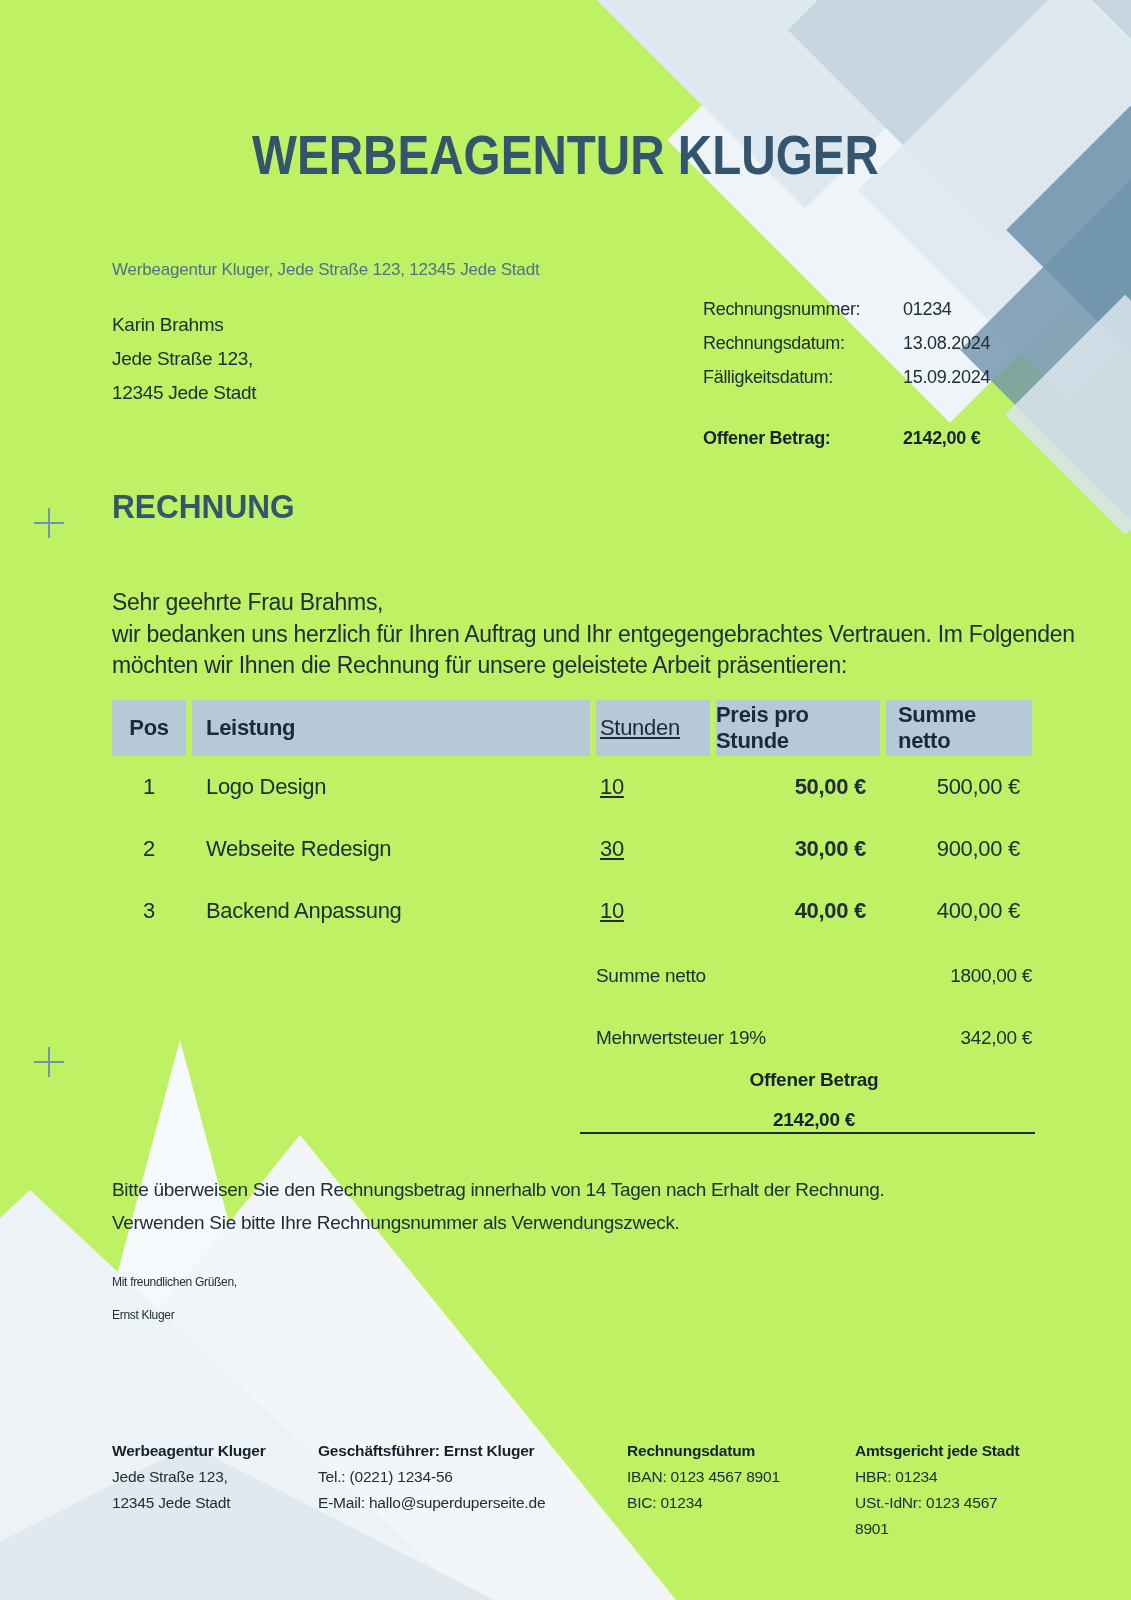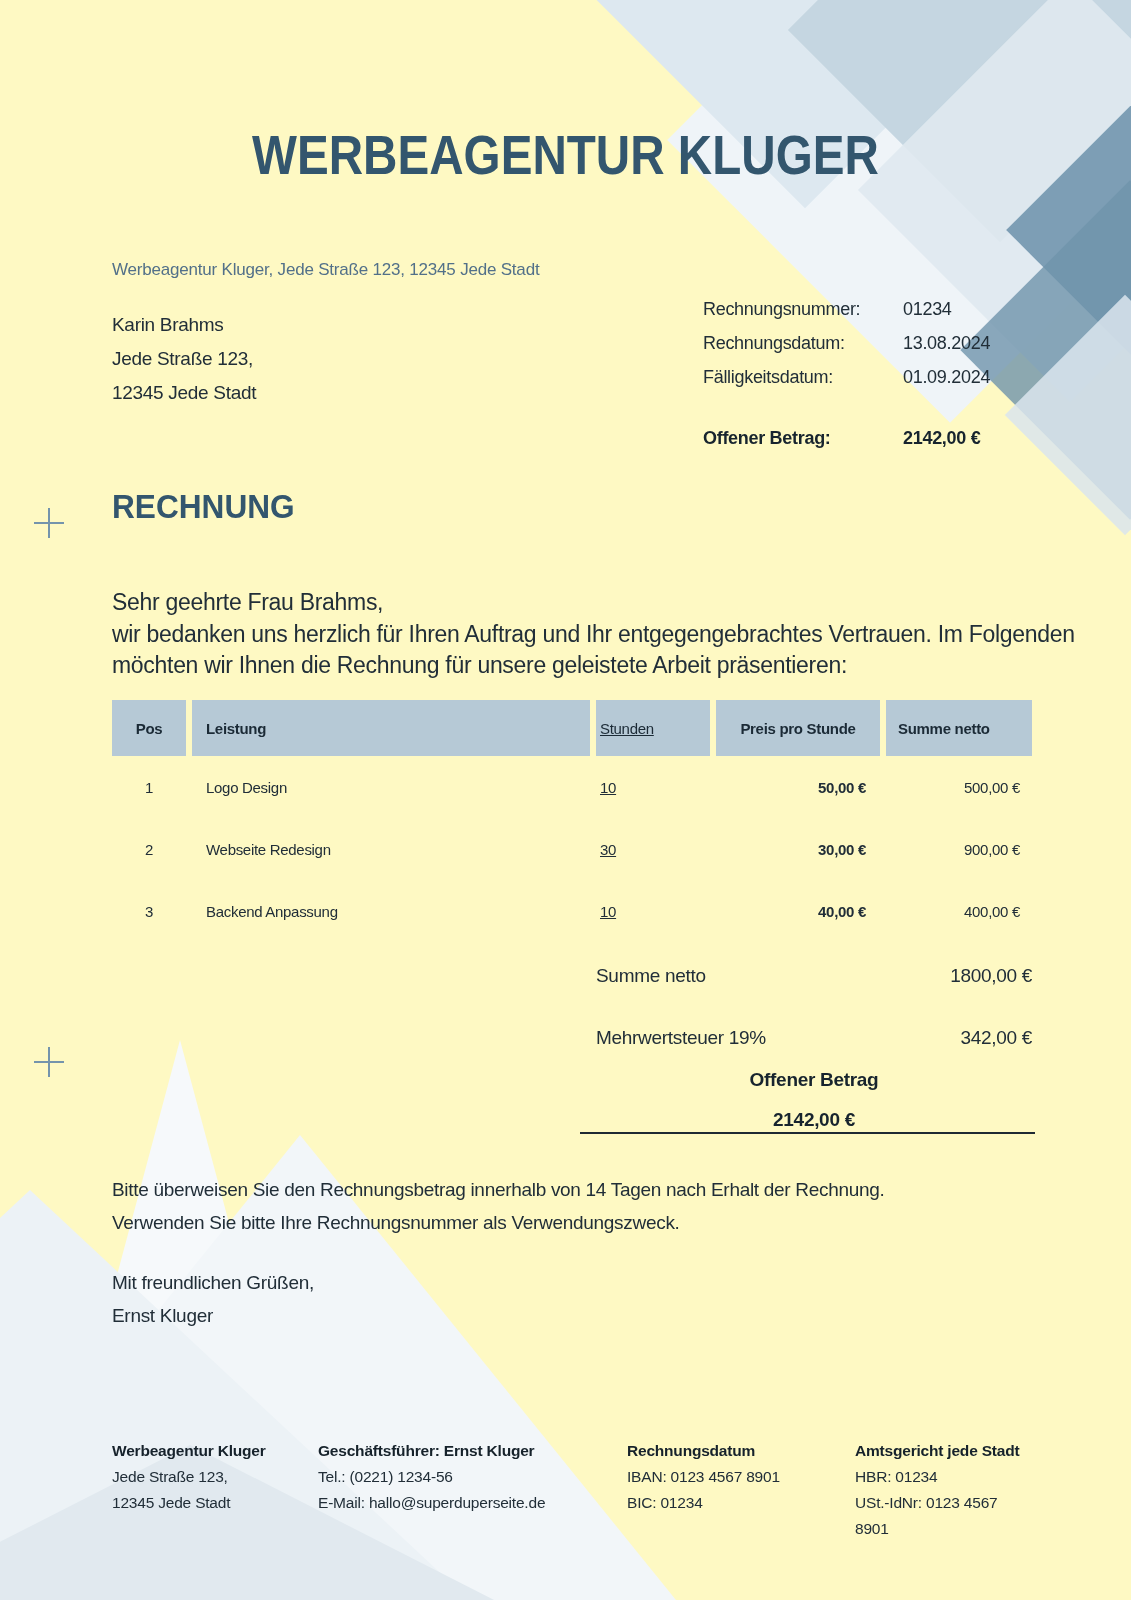--- a/index.html
+++ b/index.html
@@ -2,21 +2,21 @@
 <html lang="de"><head>
 <meta charset="utf-8">
 <style>
   * { margin: 0; padding: 0; box-sizing: border-box; }
   html, body { background: #ffffff; }
   .page {
     position: relative;
     width: 1131px;
     height: 1600px;
     margin: 0 auto;
-    background: #fef9c3;
+    background: #bef264;
     overflow: hidden;
     font-family: "Liberation Sans", sans-serif;
     color: #212e38;
   }
   
   .decor { position: absolute; inset: 0; z-index: 0; }
   .diamond { position: absolute; transform: rotate(45deg); }
   .dA { width: 400px; height: 400px; left: 750px; top: -60px;  background: #eff4f8; }
   .dB { width: 330px; height: 330px; left: 640px; top: -190px; background: #dde8f0; }
   .dC { width: 300px; height: 300px; left: 850px; top: -120px; background: #c5d6e1; }
@@ -60,21 +60,21 @@
   .h-rechnung {
     position: absolute; top: 487px; left: 112px;
     font-size: 34px; font-weight: 700; color: #33566e;
     transform: scaleX(0.93); transform-origin: left center; white-space: nowrap;
   }
   .letter-body {
     position: absolute; top: 587px; left: 112px;
     font-size: 23px; line-height: 31.5px; letter-spacing: -0.3px; white-space: nowrap;
   }
   
-  .items-table { position: absolute; top: 700px; left: 112px; width: 920px; font-size: 15px; letter-spacing: -0.3px; }
+  .items-table { position: absolute; top: 700px; left: 112px; width: 920px; font-size: 22px; letter-spacing: -0.3px; }
   .tgrid { display: grid; grid-template-columns: 74px 398px 114px 164px 146px; column-gap: 6px; }
   .thead .cell {
     background: #b6c9d6; height: 56px; display: flex; align-items: center;
     color: #1b2a36;
   }
   .trow .cell { height: 62px; display: flex; align-items: center; }
   .c-pos { justify-content: center; }
   .c-leistung { padding-left: 14px; }
   .c-stunden { padding-left: 4px; text-decoration: underline; }
   .c-preis { justify-content: flex-end; padding-right: 14px; font-weight: bold; }
@@ -82,21 +82,21 @@
   .c-summe { justify-content: flex-end; padding-right: 12px; }
   .bold { font-weight: 700; }
   .thead .c-preis { justify-content: center; padding-right: 0; }
   
   .totals { position: absolute; top: 945px; left: 596px; width: 436px; font-size: 19px; letter-spacing: -0.3px; }
   .total-row { display: flex; height: 62px; align-items: center; justify-content: space-between; }
   .total-row.bold { color: #17242e; flex-direction: column; }
   .totals-rule { position: absolute; top: 1132px; left: 580px; width: 455px; border-top: 2px solid #1f2a33; }
   
   .payment-note { position: absolute; top: 1173px; left: 112px; font-size: 19px; line-height: 33px; letter-spacing: -0.3px; white-space: nowrap; }
-  .closing { position: absolute; top: 1266px; left: 112px; font-size: 19px; line-height: 33px; letter-spacing: -0.3px; }
+  .closing { position: absolute; top: 1266px; left: 112px; font-size: 12px; line-height: 33px; letter-spacing: -0.3px; }
   
   .footer {
     position: absolute; top: 1438px; left: 112px; width: 920px;
     display: grid; grid-template-columns: 206px 309px 228px 177px;
     font-size: 15.5px; line-height: 26px; letter-spacing: -0.2px;
   }
   .fcol .ftitle { font-weight: 700; color: #16222b; }
 </style>
 </head>
 <body>
@@ -136,21 +136,21 @@
       <div class="meta-row">
         <span class="meta-label">Rechnungsnummer:</span>
         <span class="meta-value">01234</span>
       </div>
       <div class="meta-row">
         <span class="meta-label">Rechnungsdatum:</span>
         <span class="meta-value">13.08.2024</span>
       </div>
       <div class="meta-row">
         <span class="meta-label">Fälligkeitsdatum:</span>
-        <span class="meta-value">01.09.2024</span>
+        <span class="meta-value">15.09.2024</span>
       </div>
       <div class="meta-row open-row">
         <span class="meta-label">Offener Betrag:</span>
         <span class="meta-value">2142,00 €</span>
       </div>
     </div>
 
     <div class="h-rechnung">RECHNUNG</div>
 
     <div class="letter-body">

